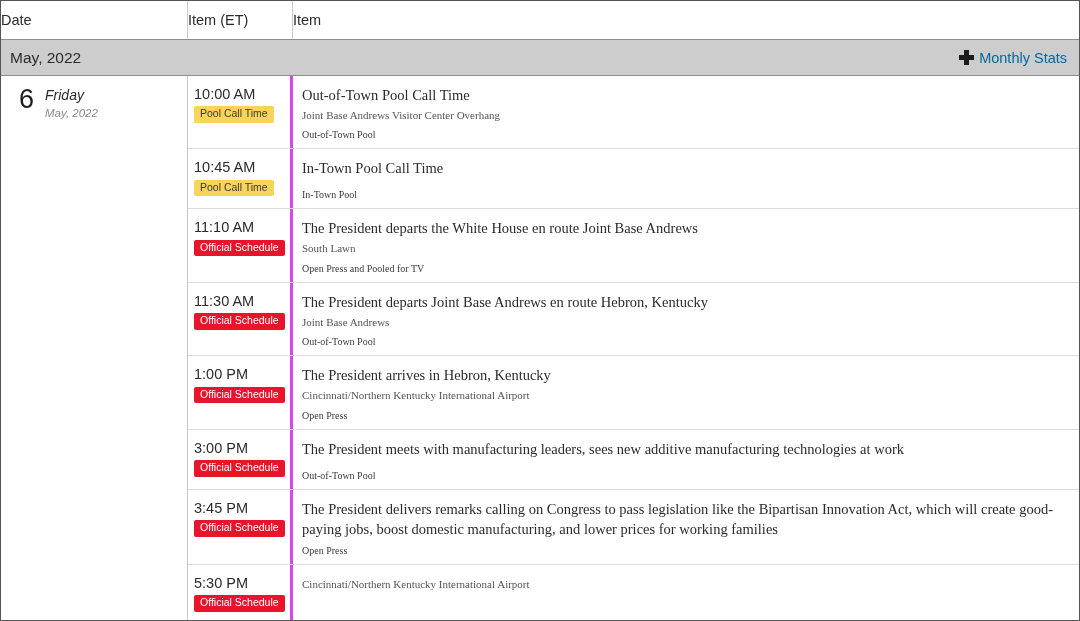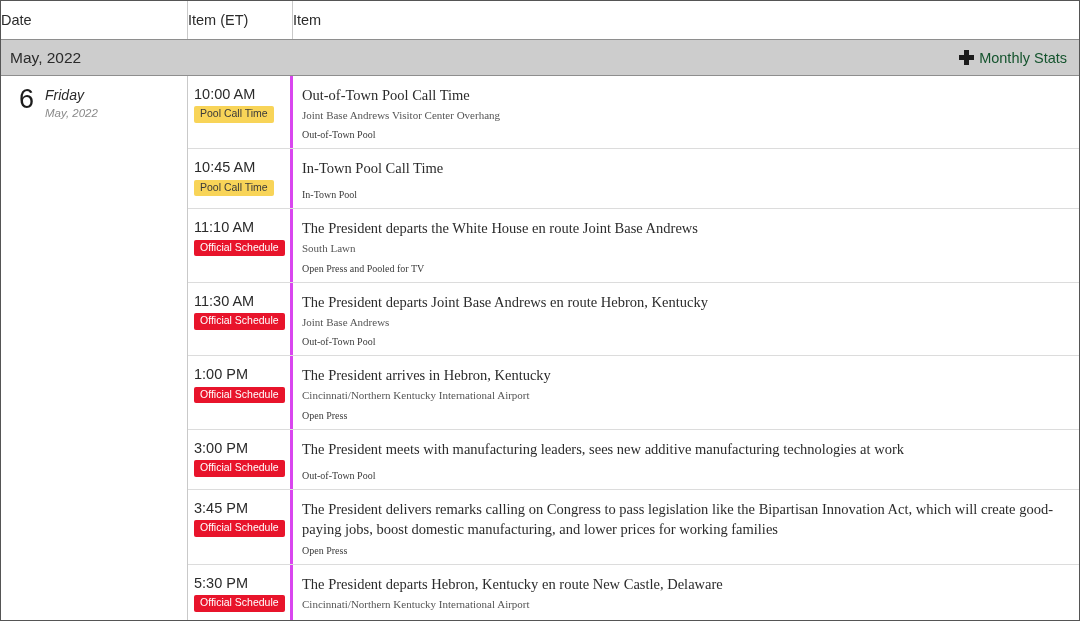--- a/index.html
+++ b/index.html
@@ -59,21 +59,21 @@
   }
   .stats-btn {
     position: absolute;
     right: 12px;
     top: 50%;
     transform: translateY(-50%);
     display: flex;
     align-items: center;
     gap: 5px;
     font-size: 14.5px;
-    color: #14532d;
+    color: #0369a1;
     cursor: pointer;
   }
   .plus-icon {
     display: inline-block;
     width: 15px;
     height: 15px;
     position: relative;
   }
   .plus-icon::before,
   .plus-icon::after {
@@ -272,20 +272,19 @@
         <div class="event-row">
           <div class="time-cell"><div class="time-val">3:45 PM</div><span class="badge official">Official Schedule</span></div>
           <div class="item-cell">
             <div class="item-title">The President delivers remarks calling on Congress to pass legislation like the Bipartisan Innovation Act, which will create good-paying jobs, boost domestic manufacturing, and lower prices for working families</div>
             <div class="item-press">Open Press</div>
           </div>
         </div>
         <div class="event-row">
           <div class="time-cell"><div class="time-val">5:30 PM</div><span class="badge official">Official Schedule</span></div>
           <div class="item-cell">
-            <div class="item-title">The President departs Hebron, Kentucky en route New Castle, Delaware</div>
             <div class="item-sub">Cincinnati/Northern Kentucky International Airport</div>
           </div>
         </div>
       </div>
 
   </div>
 </div>
 
 </body></html>

